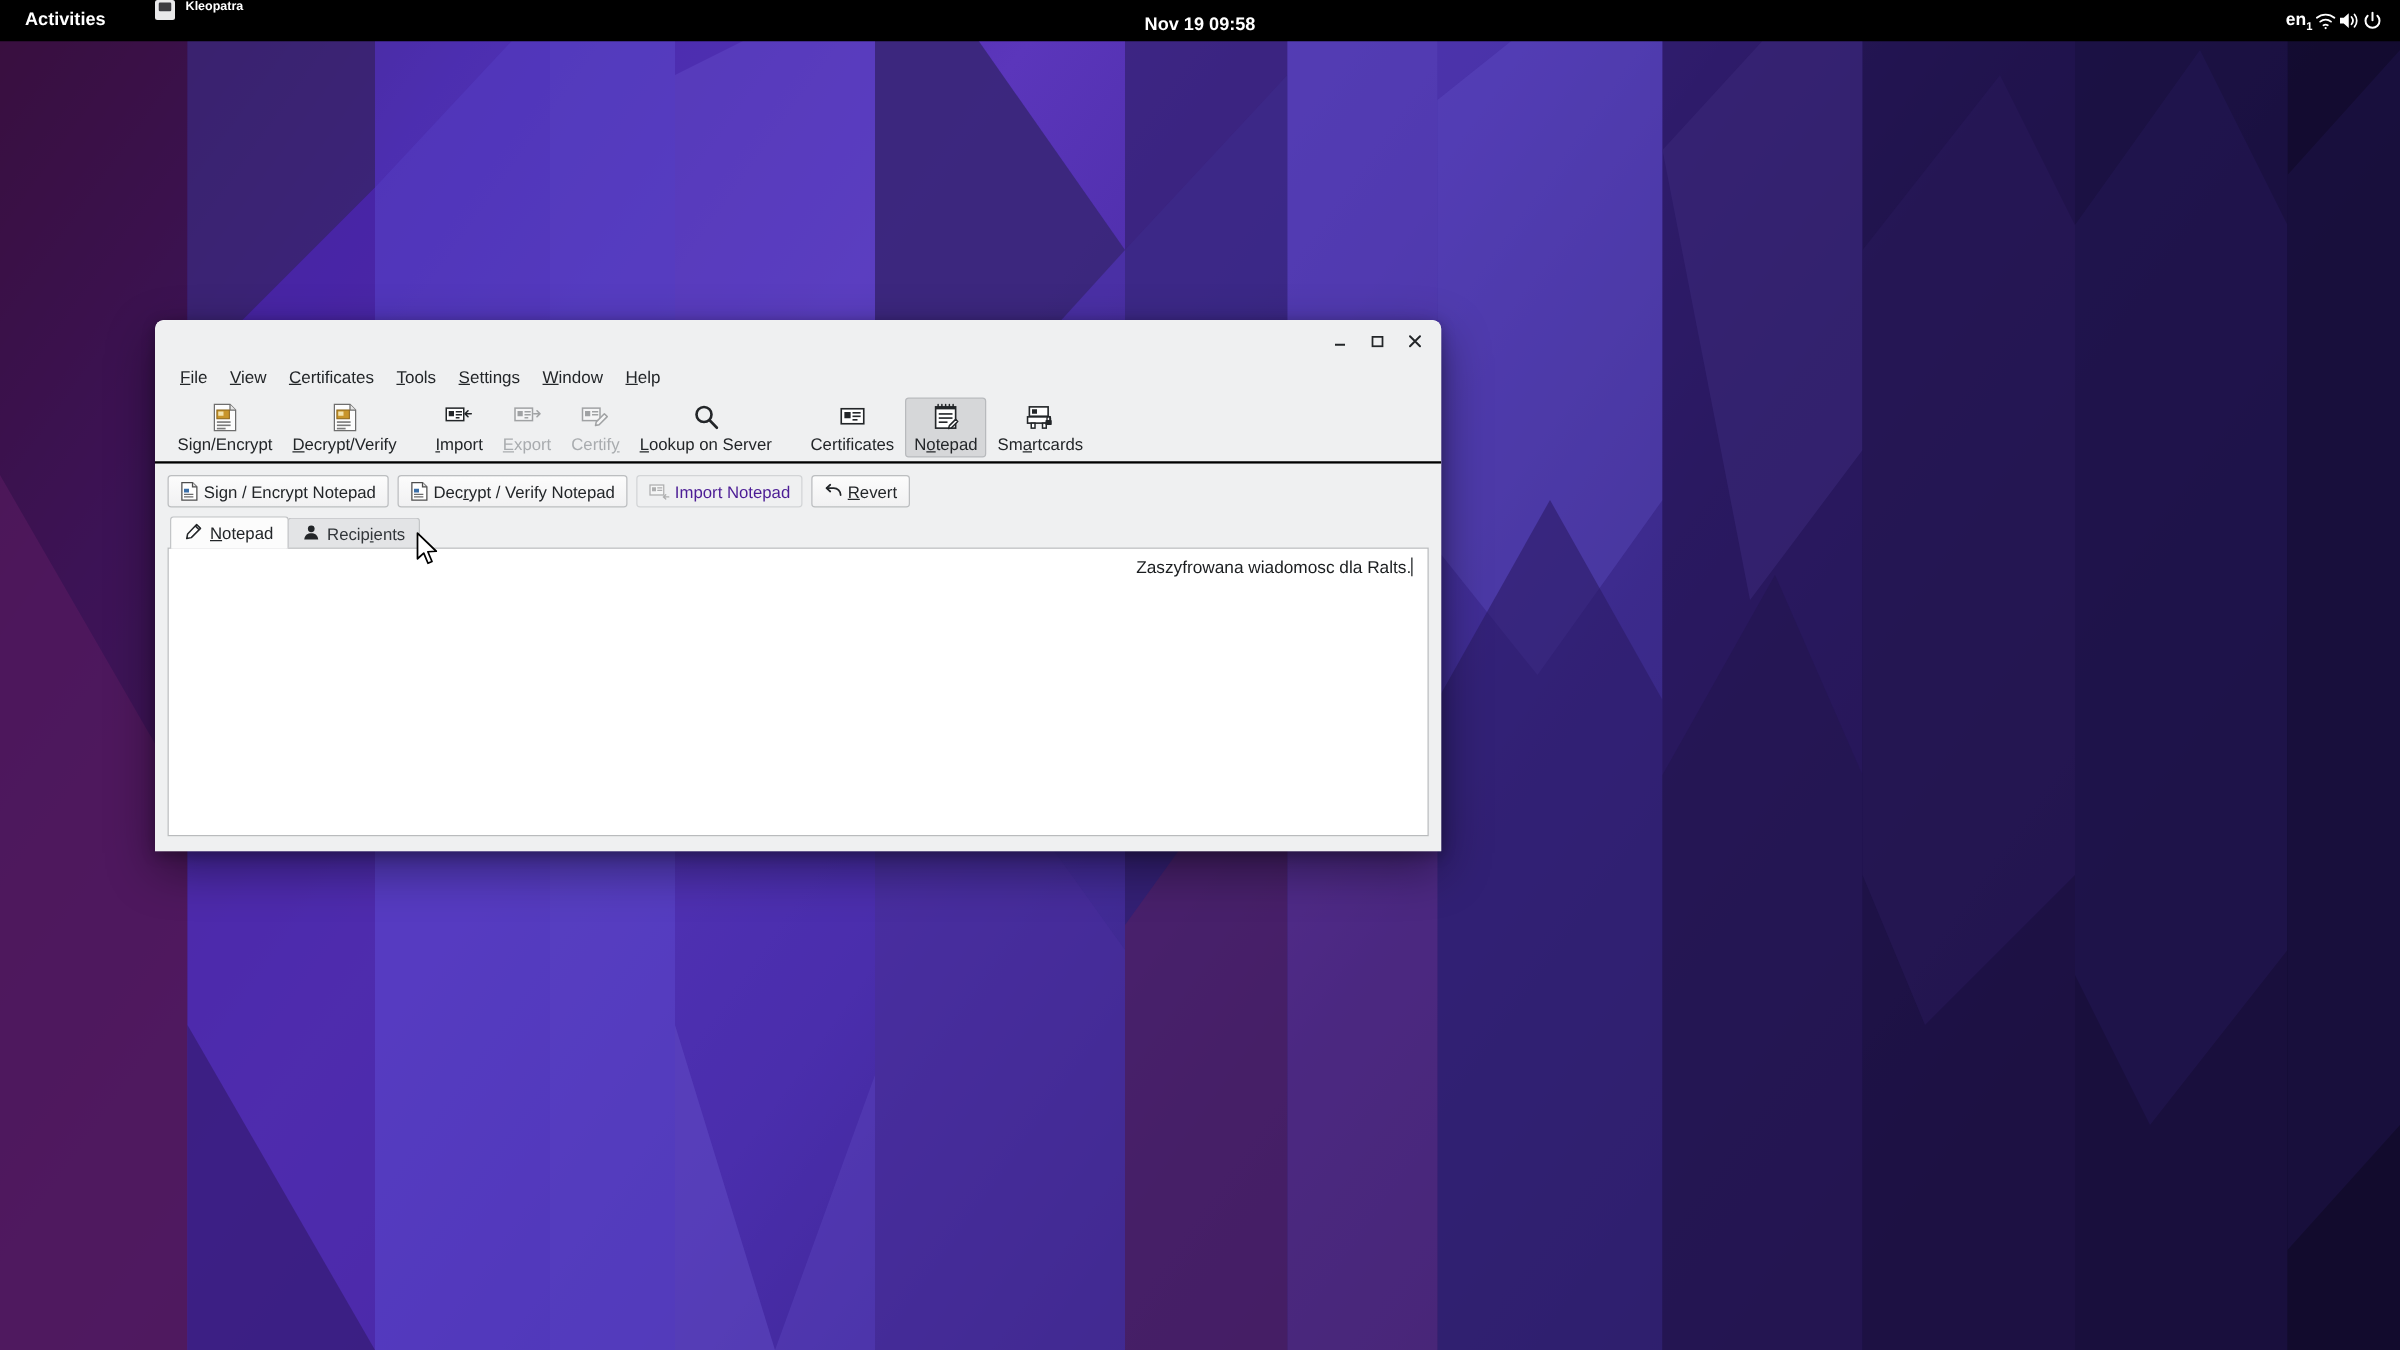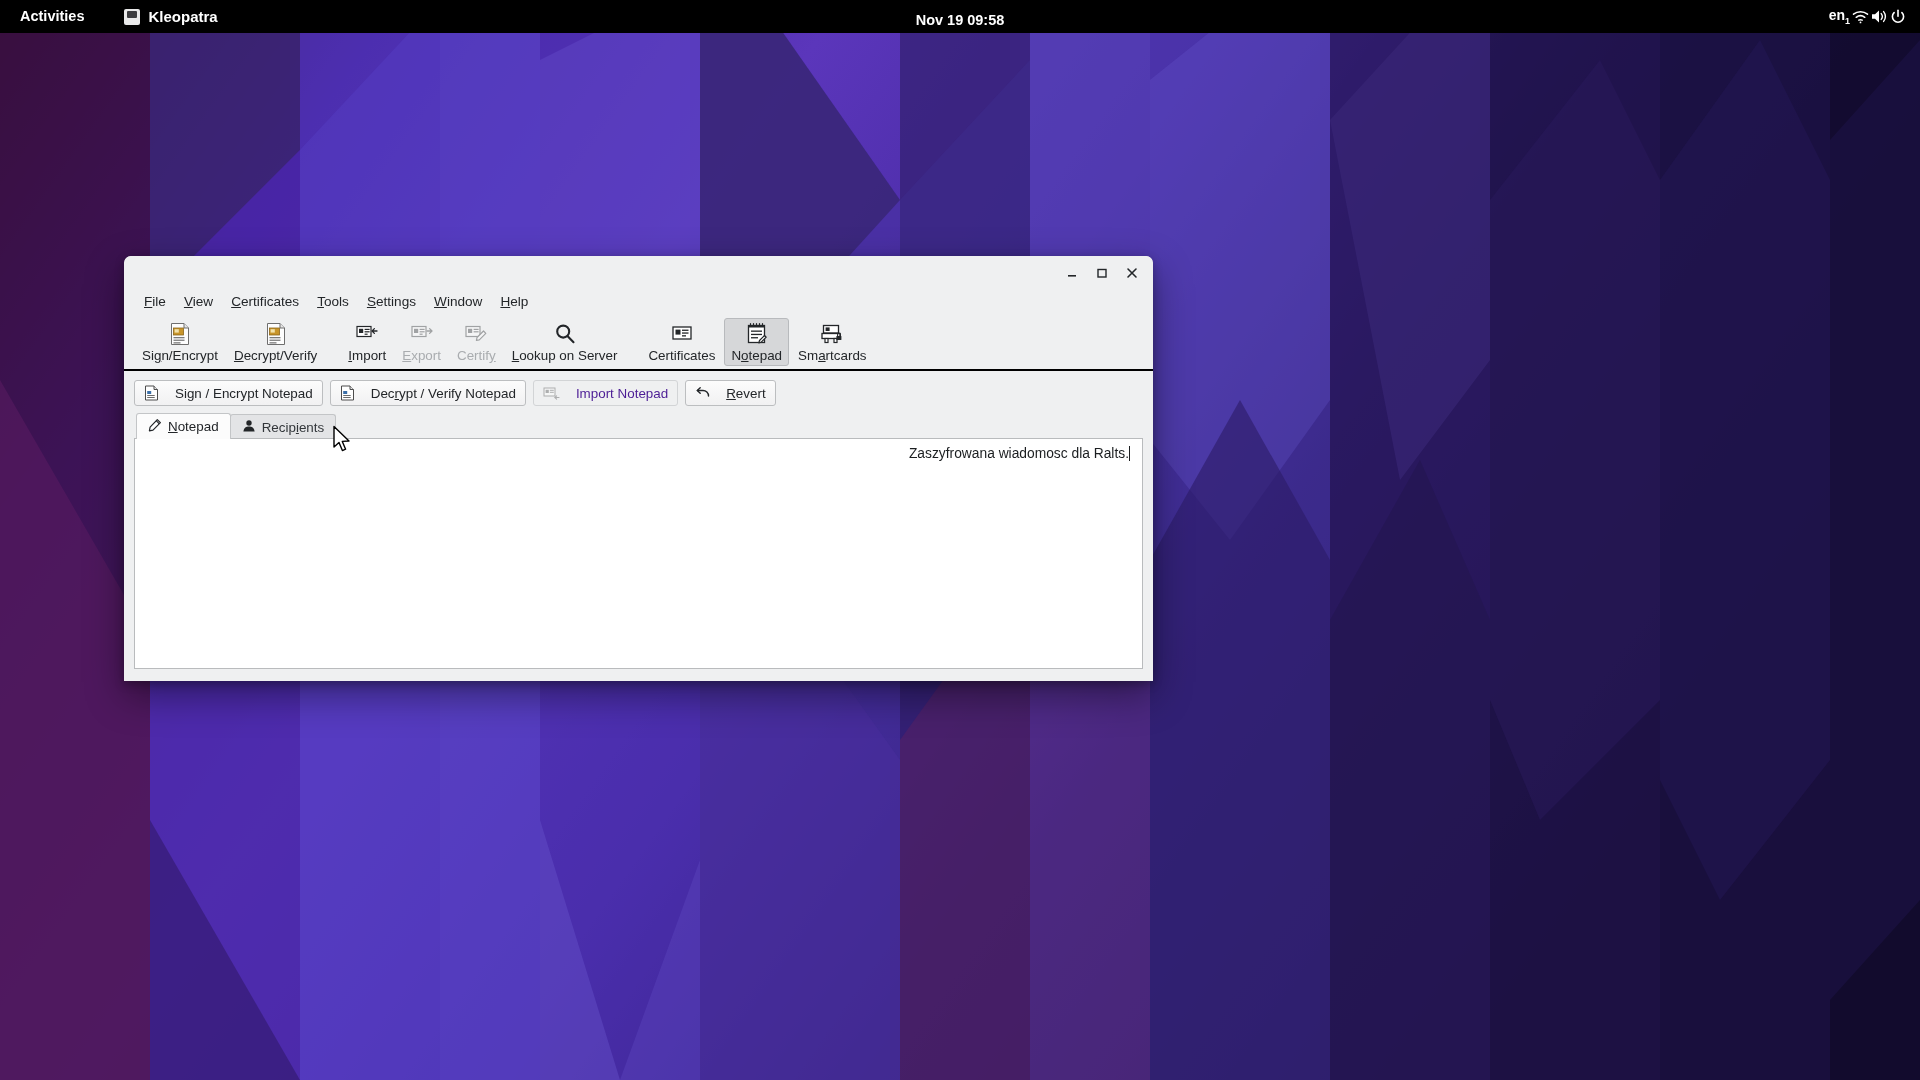--- a/index.html
+++ b/index.html
@@ -27,23 +27,23 @@
     font-size: 14px;
     z-index: 50;
   }
   #activities {
     padding: 0 12px; margin-left: 8px;
     height: 33px; line-height: 33px;
     font-weight: bold; font-size: 14.5px;
     cursor: pointer;
   }
   #app-indicator {
-    display: flex; align-items: center; gap: 8px;
+    display: flex; gap: 8px;
     margin-left: 28px; height: 33px;
-    font-weight: bold; font-size: 15px;
+    font-weight: bold; font-size: 10px;
     cursor: pointer;
   }
   #app-indicator .appicon {
     width: 16px; height: 16px;
     background: #e9e9ea;
     border-radius: 2px;
     position: relative;
   }
   #app-indicator .appicon::before {
     content: ""; position: absolute; left: 3px; top: 2px;
@@ -143,21 +143,21 @@
     padding: 9px 10px 12px 10px;
     display: flex; flex-direction: column;
     min-height: 0;
   }
   #actionrow {
     display: flex; align-items: center; gap: 7px;
     flex: none;
     margin-bottom: 7px;
   }
   .abtn {
-    display: inline-flex; align-items: center; gap: 16px;
+    display: inline-flex; align-items: center; gap: 4px;
     height: 26px; padding: 0 9px;
     background: linear-gradient(#fcfcfc, #f1f1f2);
     border: 1px solid #bcbec0;
     border-radius: 3px;
     font-size: 13.4px; color: #232629;
     cursor: pointer;
     white-space: nowrap;
   }
   .abtn.disabled {
     color: #4c1d95;

